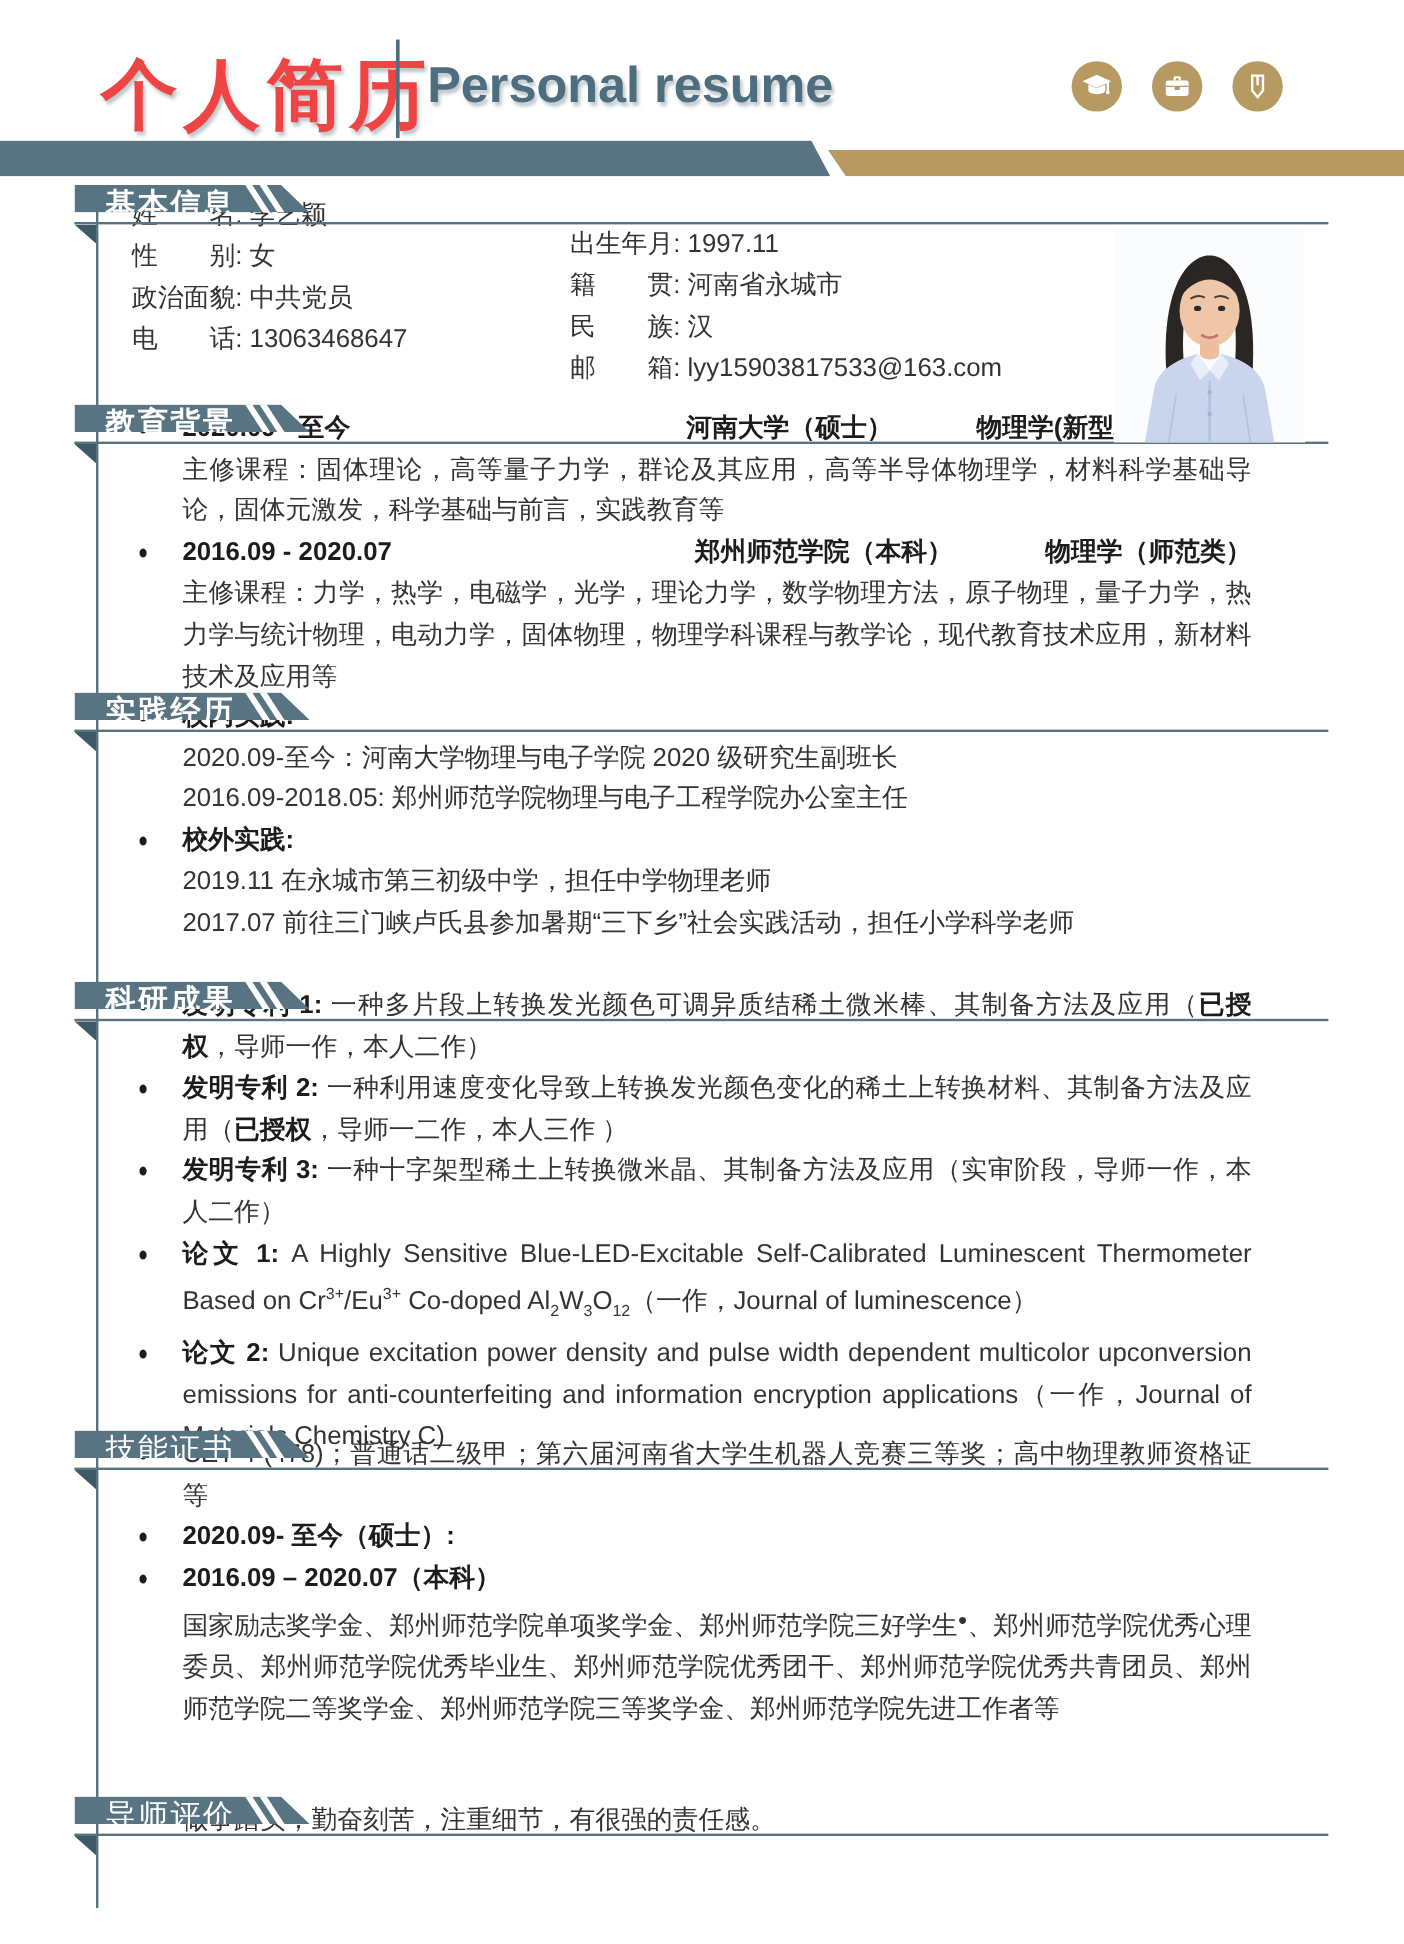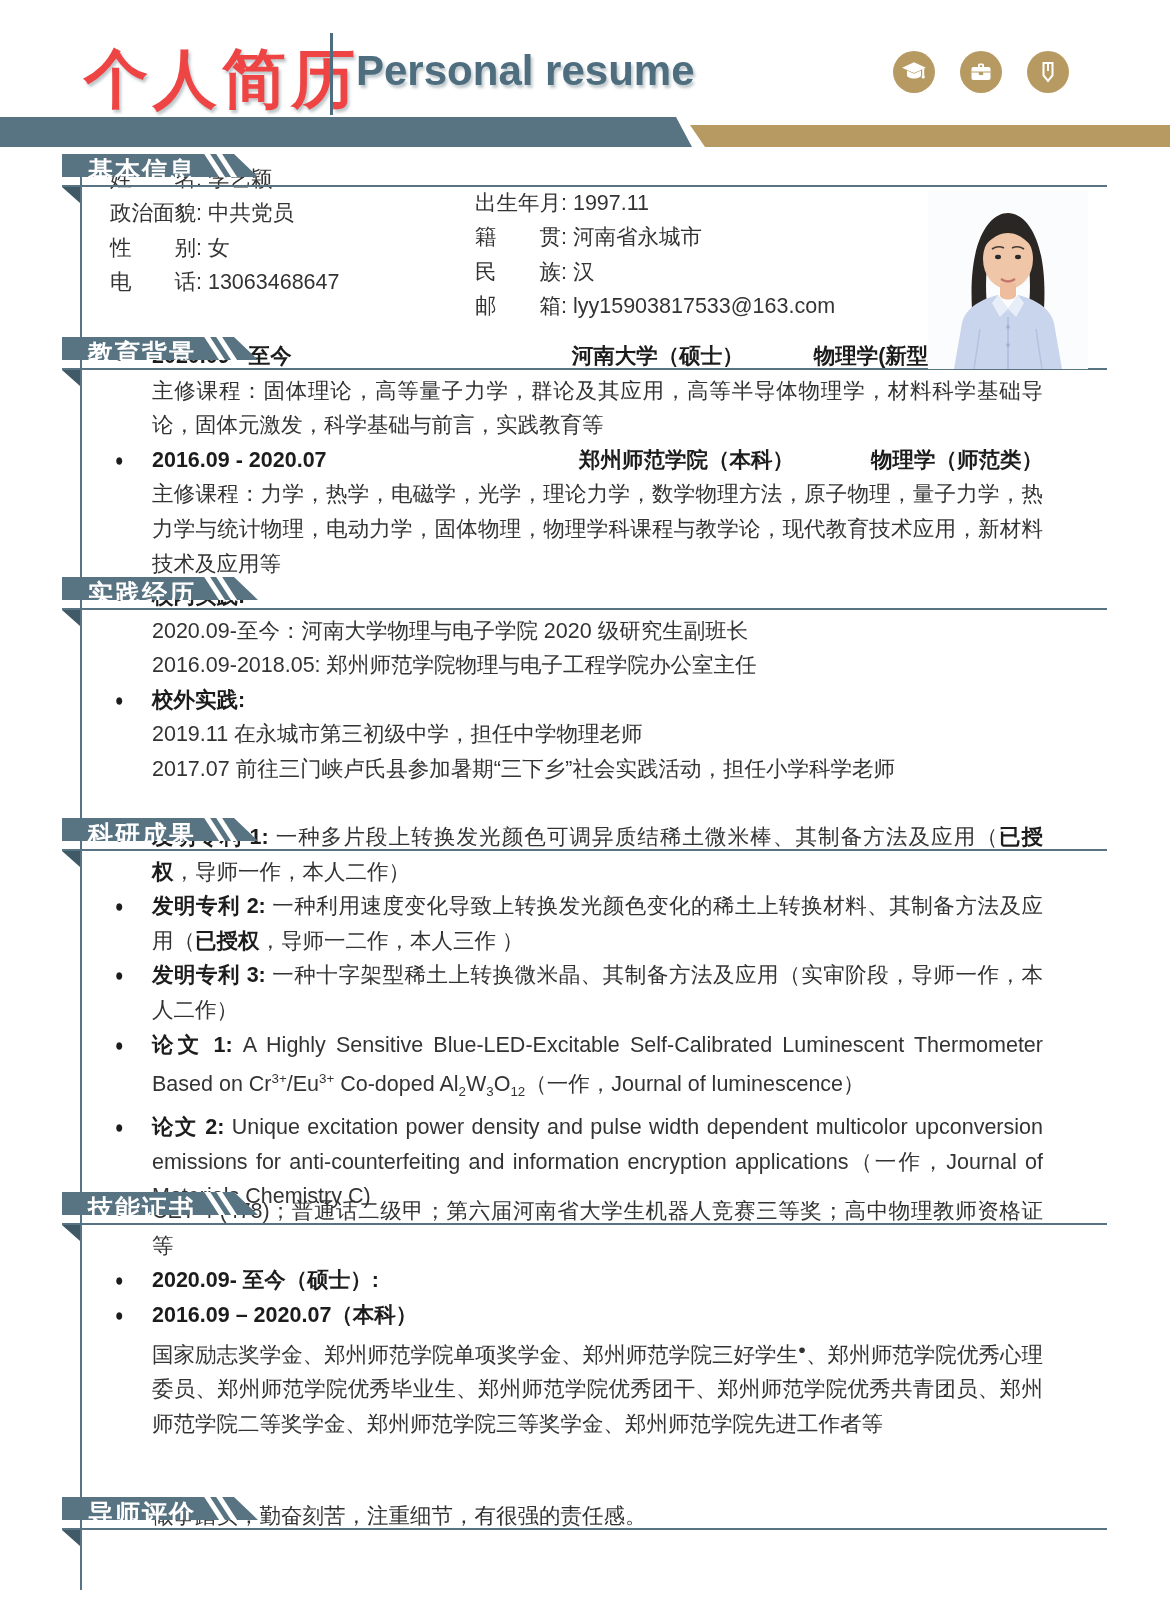--- a/index.html
+++ b/index.html
@@ -25,21 +25,21 @@
   .icon-circle svg{display:block;}
   .bar-teal{position:absolute;left:0;top:117px;width:692px;height:30px;background:var(--slate);clip-path:polygon(0 0,676px 0,100% 100%,0 100%);}
   .bar-gold{position:absolute;left:690px;top:125px;width:480px;height:22px;background:var(--gold);clip-path:polygon(0 0,100% 0,100% 100%,15px 100%);}
 
   
   .sec{position:absolute;left:0;width:1170px;z-index:1;}
   .banner{position:absolute;left:62px;top:0;height:23px;background:var(--slate);color:#fff;
           padding:0 62px 0 26px;white-space:nowrap;line-height:33px;
           clip-path:polygon(0 0,calc(100% - 24px) 0,100% 100%,0 100%);z-index:2;}
   .banner .banner-text{font-size:25px;font-weight:700;letter-spacing:2px;}
-  .banner.light .banner-text{font-weight:700;}
+  .banner.light .banner-text{font-weight:400;}
   .banner::before,.banner::after{content:"";position:absolute;top:-9px;height:56px;width:5px;background:#fff;transform:rotate(-33deg);}
   .banner::before{right:36px;}
   .banner::after{right:24px;}
   .banner-line{position:absolute;left:62px;top:30.5px;width:1045px;height:2.5px;background:var(--slate);z-index:1;}
   .fold{position:absolute;left:62px;top:33px;width:18px;height:16px;background:var(--slate-dark);clip-path:polygon(0 0,100% 0,100% 100%);z-index:1;}
 
   .content{position:relative;margin:2px 0 0 152px;width:891px;font-size:21.5px;line-height:34.6px;color:var(--text);}
   .content .para{text-align:justify;}
   .head-line{font-weight:700;color:var(--black);}
   .bullet{position:absolute;left:-37px;top:0;width:16px;font-size:14px;color:var(--black);transform:scaleY(1.25);}
@@ -119,22 +119,22 @@
     </svg>
   </div>
 
   <section class="sec" style="top:154px">
     <div class="banner-line"></div>
     <div class="fold"></div>
     <div class="banner"><span class="banner-text">基本信息</span></div>
     <div class="basic-wrap" id="basic-content">
         <div class="bi-col left">
           <div class="bi-row"><span>姓　　名: </span><span>李艺颖</span></div>
+          <div class="bi-row"><span>性　　别: </span><span>女</span></div>
           <div class="bi-row"><span>政治面貌: </span><span>中共党员</span></div>
-          <div class="bi-row"><span>性　　别: </span><span>女</span></div>
           <div class="bi-row"><span>电　　话: </span><span>13063468647</span></div>
         </div>
         <div class="bi-col right">
           <div class="bi-row"><span>出生年月: </span><span>1997.11</span></div>
           <div class="bi-row"><span>籍　　贯: </span><span>河南省永城市</span></div>
           <div class="bi-row"><span>民　　族: </span><span>汉</span></div>
           <div class="bi-row"><span>邮　　箱: </span><span>lyy15903817533@163.com</span></div>
         </div>
       </div>
   </section>

